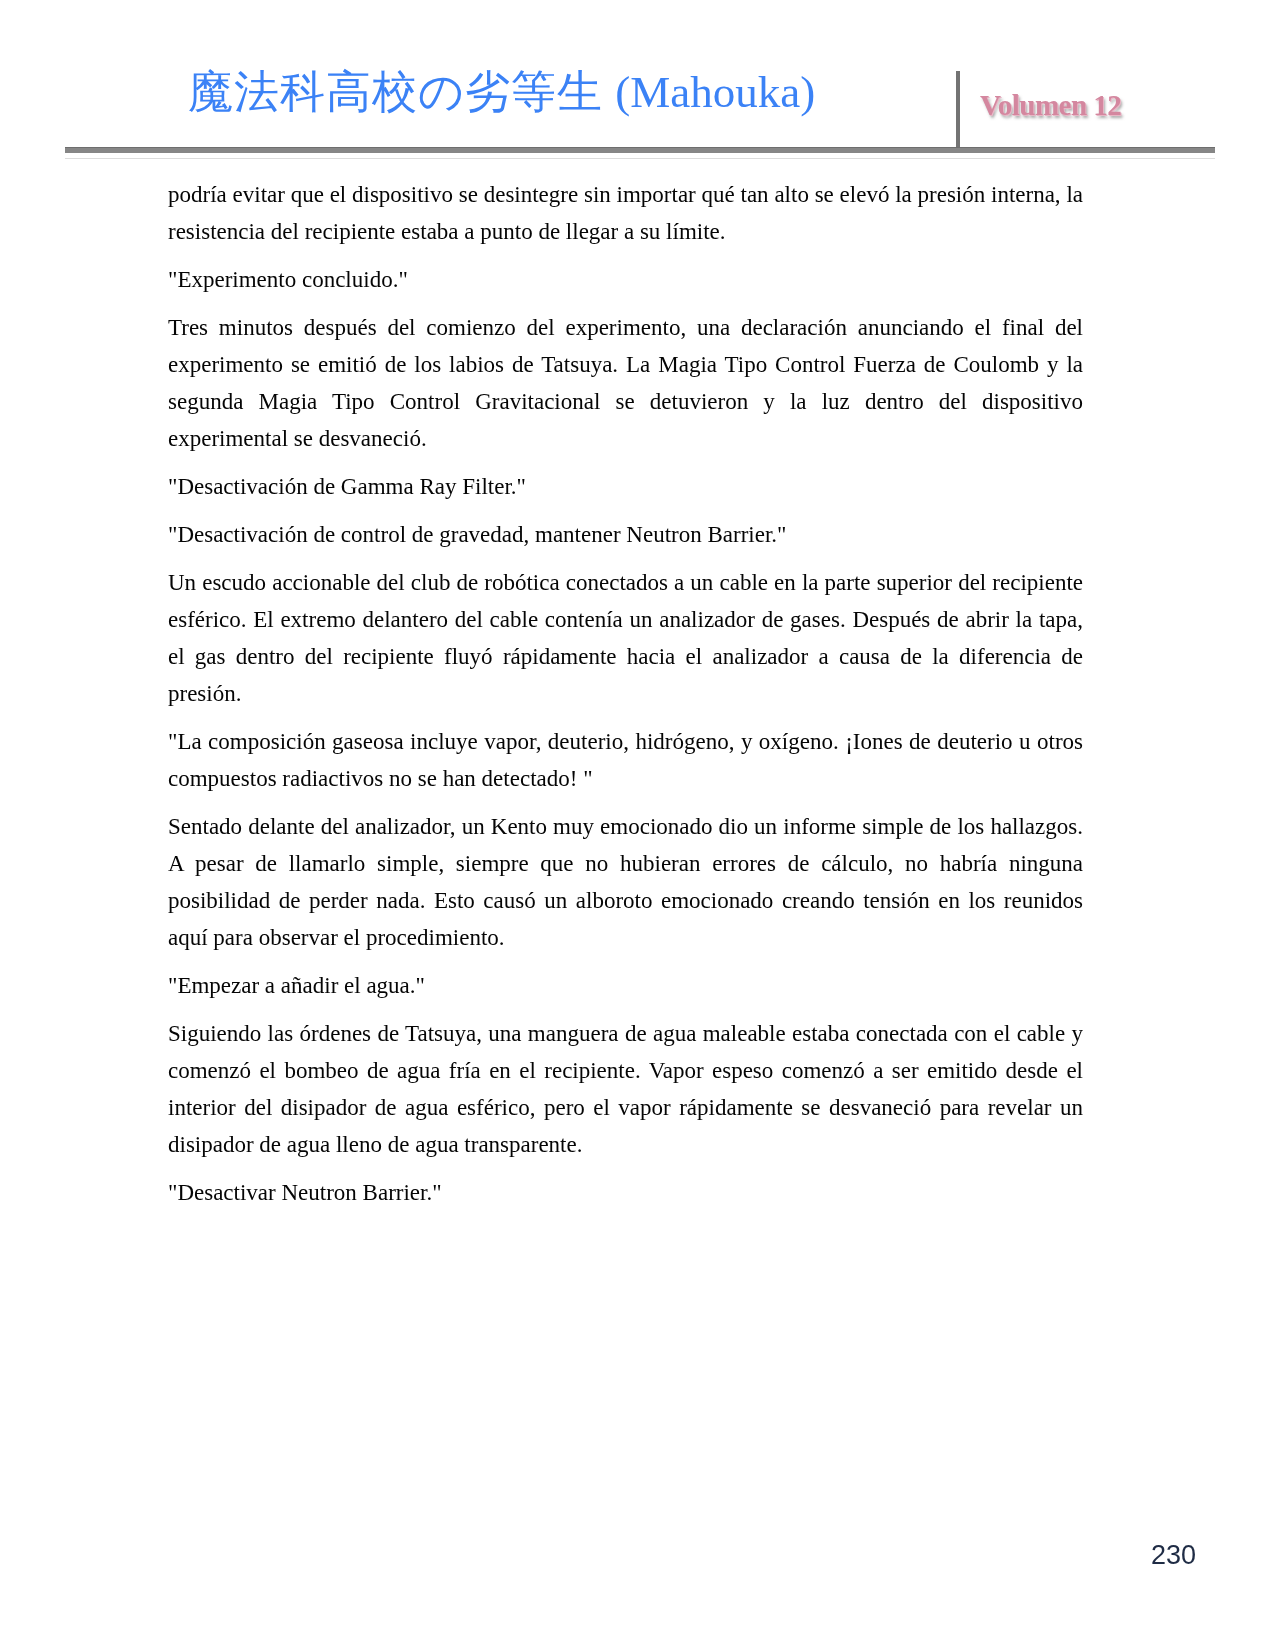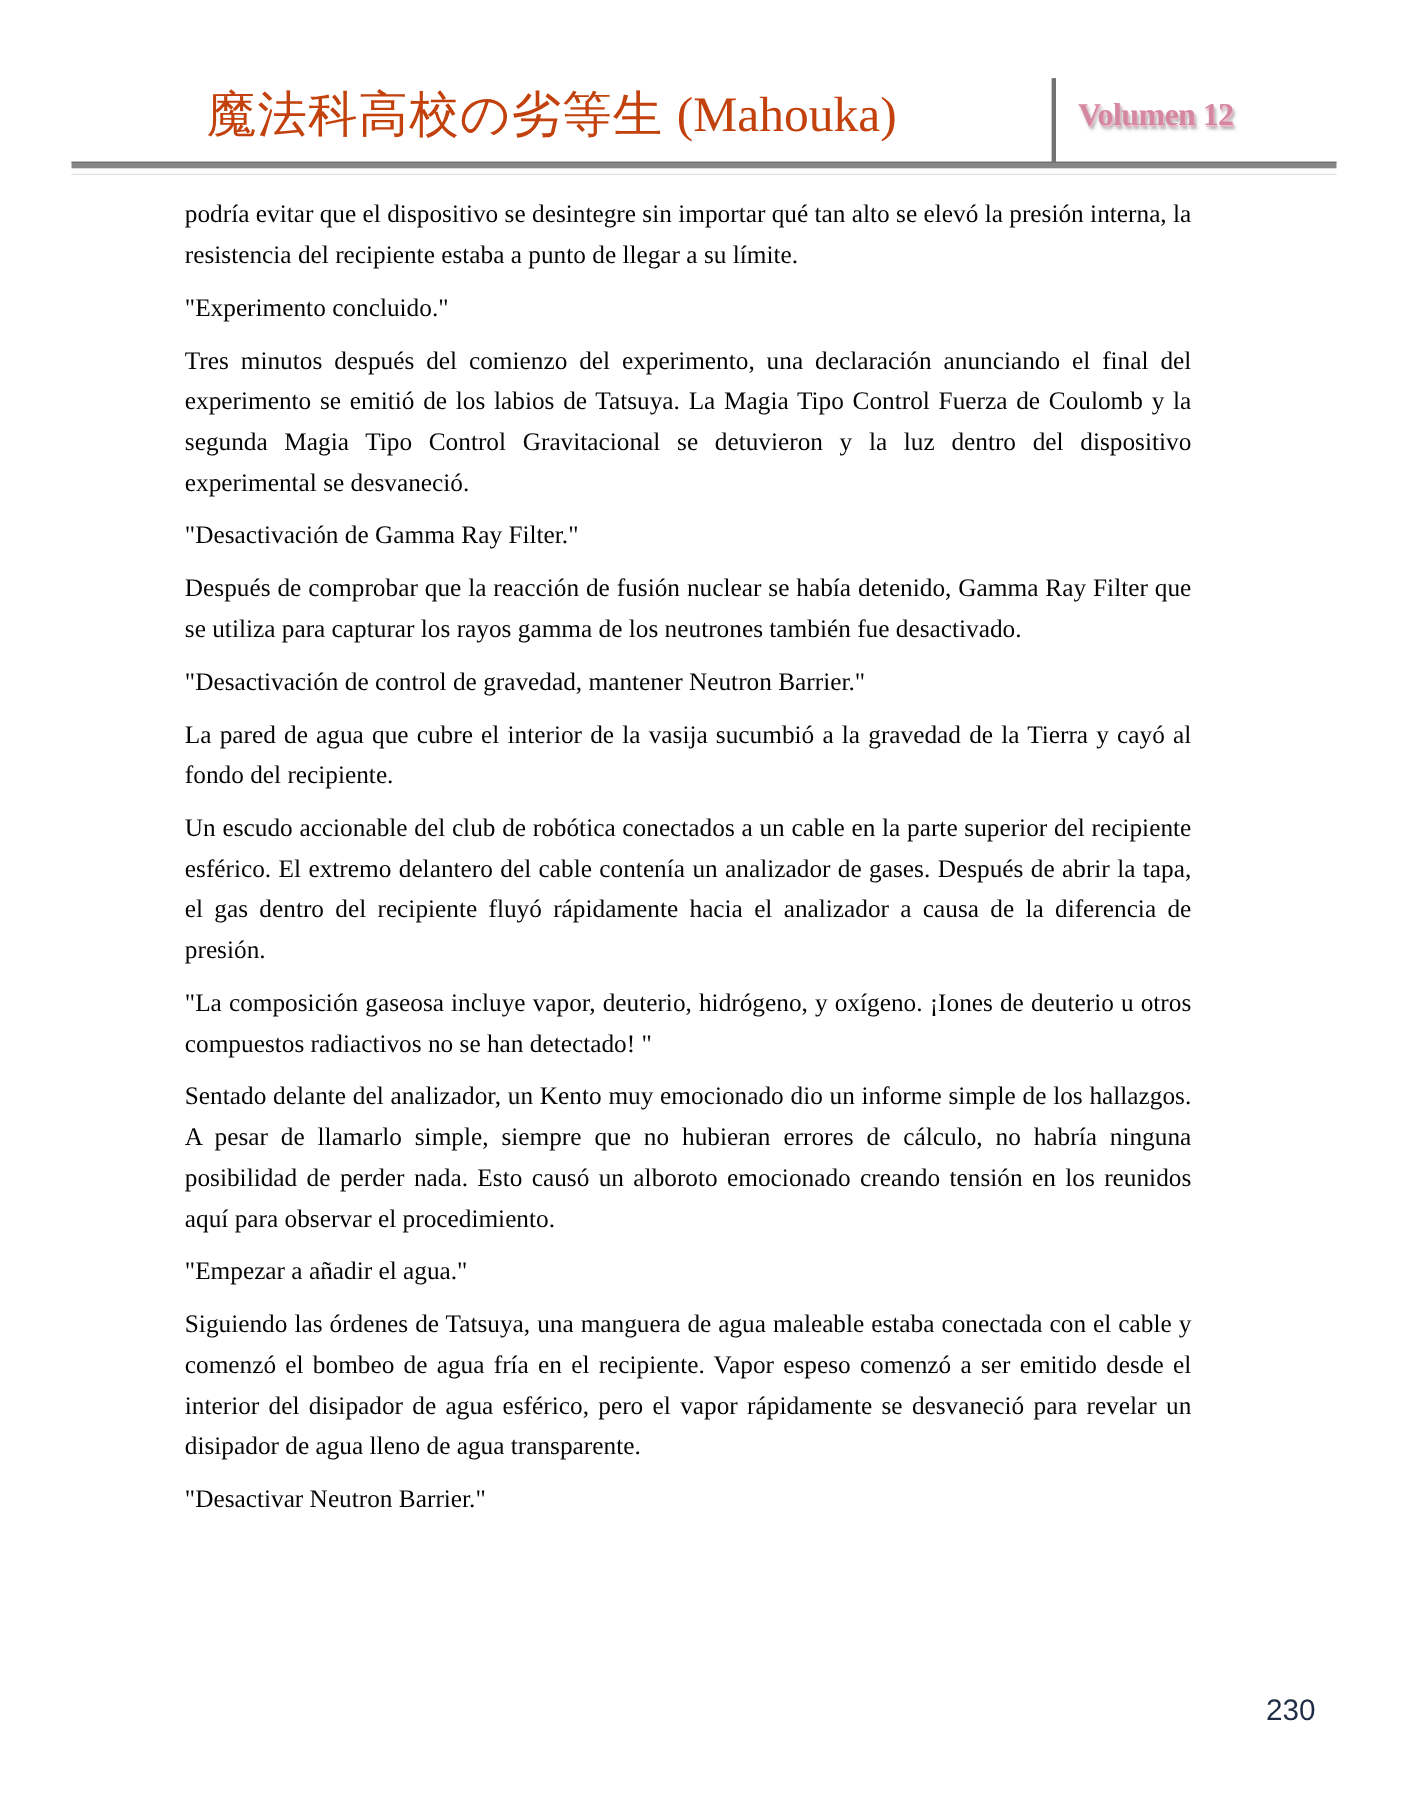--- a/index.html
+++ b/index.html
@@ -12,26 +12,26 @@
     width: 1275px;
     height: 1650px;
     background: #ffffff;
     overflow: hidden;
     font-family: "Liberation Serif", serif;
   }
   
   .jp-title {
     position: absolute;
     left: 188px;
-    top: 78px;
+    top: 66px;
     height: 56px;
     font-family: "Liberation Serif", "DejaVu Serif", serif;
     font-size: 45px;
     line-height: 52px;
-    color: #c2410c;
+    color: #3b82f6;
     letter-spacing: 1px;
     white-space: nowrap;
   }
   .jp-title .romaji { letter-spacing: 0; }
   .header-vbar {
     position: absolute;
     left: 956px;
     top: 71px;
     width: 4px;
     height: 77px;
@@ -105,23 +105,21 @@
   <div class="header-vbar"></div>
   <div class="volume-label">Volumen 12</div>
   <div class="header-rule-main"></div>
   <div class="header-rule-faint"></div>
 
   <div class="content">
     <p>podría evitar que el dispositivo se desintegre sin importar qué tan alto se elevó la presión interna, la resistencia del recipiente estaba a punto de llegar a su límite.</p>
     <p>"Experimento concluido."</p>
     <p>Tres minutos después del comienzo del experimento, una declaración anunciando el final del experimento se emitió de los labios de Tatsuya. La Magia Tipo Control Fuerza de Coulomb y la segunda Magia Tipo Control Gravitacional se detuvieron y la luz dentro del dispositivo experimental se desvaneció.</p>
     <p>"Desactivación de Gamma Ray Filter."</p>
-    <p>Después de comprobar que la reacción de fusión nuclear se había detenido, Gamma Ray Filter que se utiliza para capturar los rayos gamma de los neutrones también fue desactivado.</p>
     <p>"Desactivación de control de gravedad, mantener Neutron Barrier."</p>
-    <p>La pared de agua que cubre el interior de la vasija sucumbió a la gravedad de la Tierra y cayó al fondo del recipiente.</p>
     <p>Un escudo accionable del club de robótica conectados a un cable en la parte superior del recipiente esférico. El extremo delantero del cable contenía un analizador de gases. Después de abrir la tapa, el gas dentro del recipiente fluyó rápidamente hacia el analizador a causa de la diferencia de presión.</p>
     <p>"La composición gaseosa incluye vapor, deuterio, hidrógeno, y oxígeno. ¡Iones de deuterio u otros compuestos radiactivos no se han detectado! "</p>
     <p>Sentado delante del analizador, un Kento muy emocionado dio un informe simple de los hallazgos. A pesar de llamarlo simple, siempre que no hubieran errores de cálculo, no habría ninguna posibilidad de perder nada. Esto causó un alboroto emocionado creando tensión en los reunidos aquí para observar el procedimiento.</p>
     <p>"Empezar a añadir el agua."</p>
     <p>Siguiendo las órdenes de Tatsuya, una manguera de agua maleable estaba conectada con el cable y comenzó el bombeo de agua fría en el recipiente. Vapor espeso comenzó a ser emitido desde el interior del disipador de agua esférico, pero el vapor rápidamente se desvaneció para revelar un disipador de agua lleno de agua transparente.</p>
     <p>"Desactivar Neutron Barrier."</p>
   </div>
 
   <div class="page-number">230</div>
 

